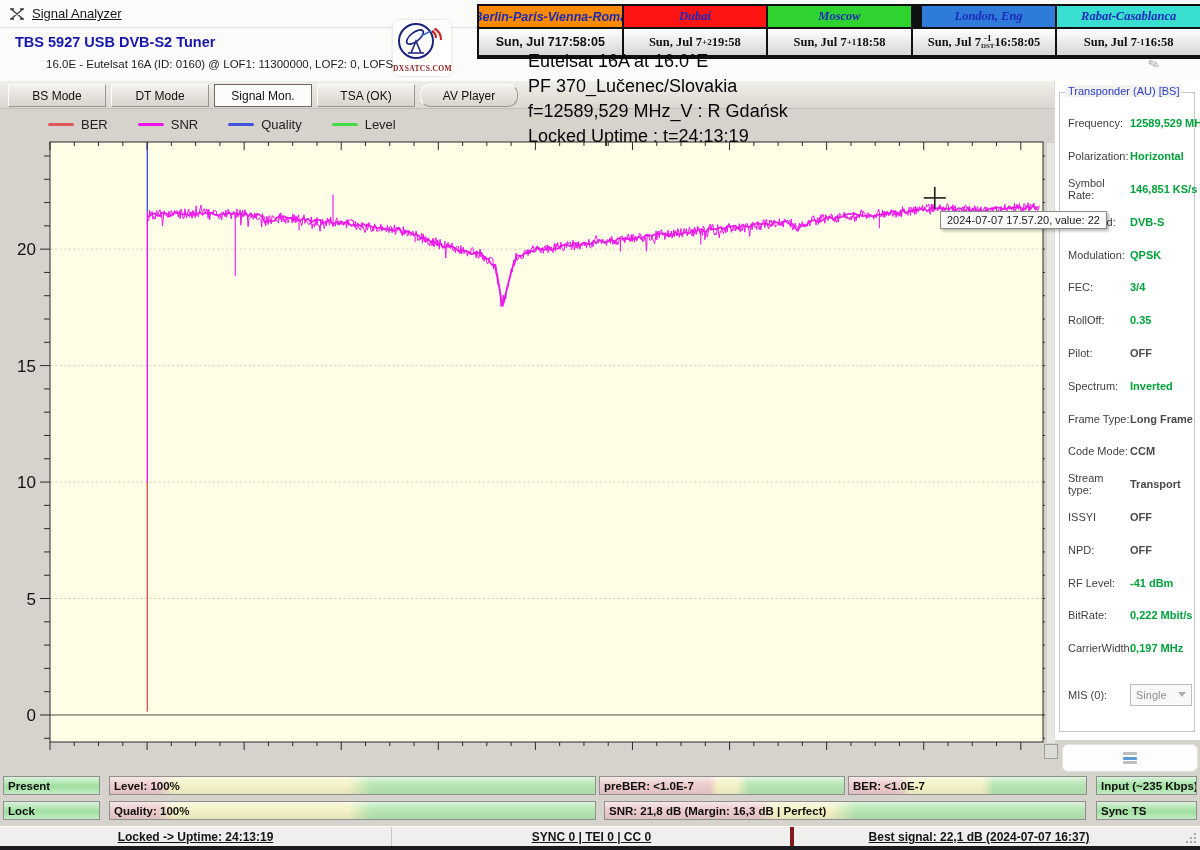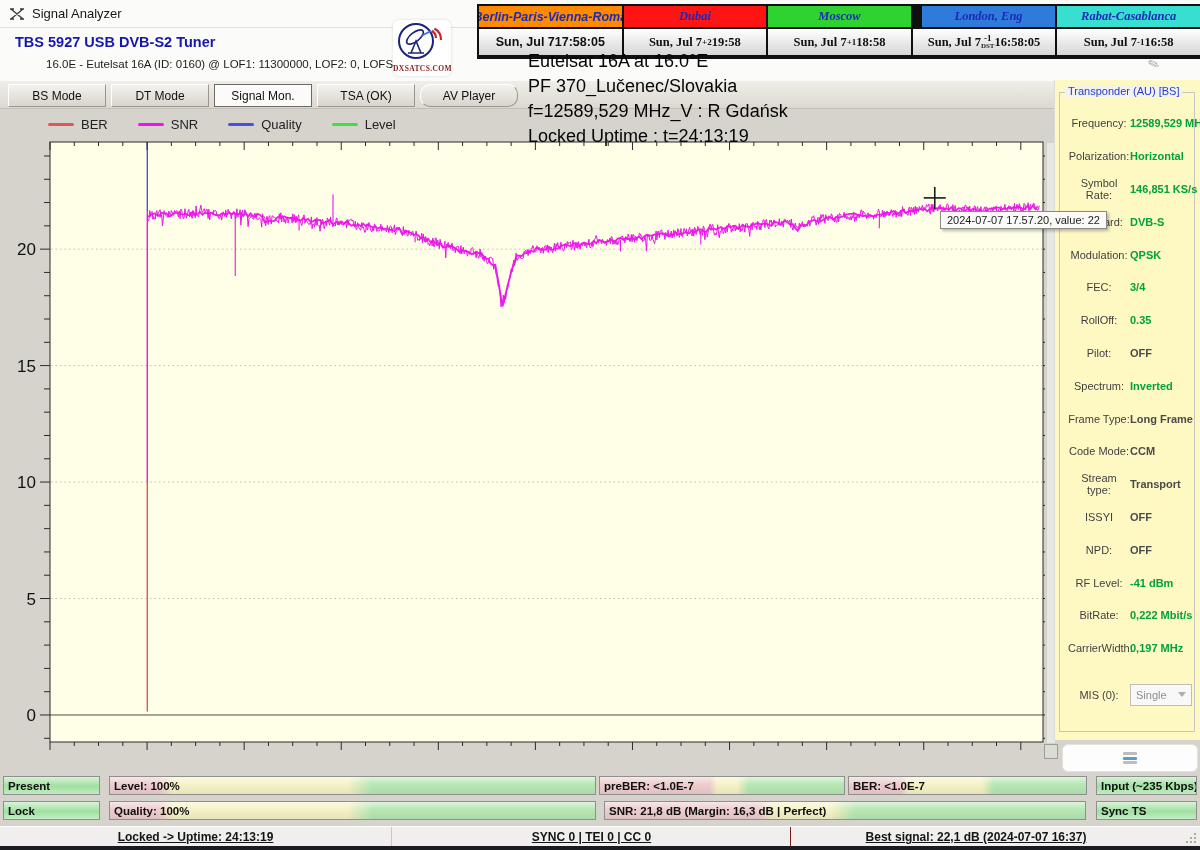--- a/index.html
+++ b/index.html
@@ -5,21 +5,21 @@
   html,body{margin:0;padding:0;}
   body{width:1200px;height:850px;overflow:hidden;background:#D6D3CD;
        font-family:"Liberation Sans",sans-serif;position:relative;}
   #app{position:absolute;inset:0;width:1200px;height:850px;}
 
   
   .header{position:absolute;left:0;top:0;width:1200px;height:81px;background:#FBFBFA;
           border-bottom:1px solid #C9C6C0;}
   .titlebar{position:absolute;left:0;top:0;width:477px;height:27px;border-bottom:1px solid #E4E2DE;}
   .app-icon{position:absolute;left:9px;top:6px;width:16px;height:16px;}
-  .title-text{position:absolute;left:32px;top:6px;font-size:13px;color:#161616;}
+  .title-text{position:absolute;left:32px;top:6px;font-size:13px;color:#161616;text-decoration:underline;}
   .device{position:absolute;left:15px;top:34px;font-size:14.5px;font-weight:bold;color:#1515B0;}
   .tune-info{position:absolute;left:46px;top:58px;font-size:11.5px;color:#1C1C1C;}
   .logo{position:absolute;left:393px;top:20px;width:58px;height:56px;background:#FFFFFF;
         border-radius:6px;box-shadow:0 0 3px rgba(0,0,0,.15);text-align:center;}
   .logo-text{font-size:7.5px;font-weight:bold;color:#8B1A1A;font-family:"Liberation Serif",serif;
              letter-spacing:.4px;margin-top:-2px;}
   .signature{position:absolute;left:1148px;top:56px;font-size:14px;color:#A9A9A9;
              transform:rotate(-18deg);}
 
   
@@ -59,22 +59,22 @@
   .tooltip{position:absolute;left:932px;top:103px;z-index:60;background:#FAFAF8;
            border:1px solid #8A8A8A;box-shadow:2px 2px 3px rgba(0,0,0,.28);
            font-size:11px;color:#222;padding:2px 6px;white-space:nowrap;}
 
   .vscroll{position:absolute;left:1046px;top:142px;width:8px;height:600px;
            background:#E8E8E3;border:1px solid #D2D2CC;}
   .scroll-box{position:absolute;left:1044px;top:744px;width:12px;height:13px;
               background:#DCDCD6;border:1px solid #9D9D97;}
 
   
-  .panel{position:absolute;left:1054px;top:80px;width:146px;height:660px;background:#fef9c3;
-         border-left:1px solid #DDDDD8;z-index:10;text-align:center;}
+  .panel{position:absolute;left:1054px;top:80px;width:146px;height:660px;background:#ffffff;
+         border-left:1px solid #DDDDD8;z-index:10;}
   .groupbox{position:absolute;left:4px;top:12px;width:134px;height:638px;border:1px solid #C6C6C2;}
   .gb-title{position:absolute;left:5px;top:-8px;background:#F2F2F1;padding:0 3px;
             font-size:11px;color:#2A3BC8;white-space:nowrap;}
   .prow-list{position:absolute;left:8px;top:14px;width:124px;}
   .prow{height:32.8px;display:flex;align-items:center;}
   .plabel{width:62px;font-size:11px;color:#3F3F3F;flex:none;}
   .pvalue{font-size:11px;font-weight:bold;white-space:nowrap;}
   .mis-row{margin-top:14px;display:flex;align-items:center;}
   .mis-select{width:66px;height:20px;border:1px solid #BDBDBD;background:#F8F8F8;color:#8F8F8F;
               font-size:11px;display:flex;align-items:center;justify-content:space-between;
@@ -94,21 +94,21 @@
          display:flex;align-items:center;padding-left:4px;font-size:11.5px;font-weight:bold;
          color:#0F0F0F;white-space:nowrap;overflow:hidden;}
   .gauge.green{background:linear-gradient(180deg,#D9F2D9,#9FE09F 55%,#C4ECC4);}
 
   
   .statusbar{position:absolute;left:0;top:826px;width:1200px;height:20px;background:#F0EFED;
              border-top:1px solid #FFFFFF;font-size:12px;font-weight:bold;color:#141414;}
   .sb-sec{position:absolute;top:0;height:20px;display:flex;align-items:center;justify-content:center;text-decoration:underline;}
   .sb-1{left:0;width:391px;}
   .sb-2{left:391px;width:399px;border-left:1px solid #C8C8C4;}
-  .sb-3{left:790px;width:370px;border-left:1px solid #7f1d1d;}
+  .sb-3{left:790px;width:370px;border-left:4px solid #7f1d1d;}
   .grip{position:absolute;right:3px;top:5px;width:12px;height:12px;}
   .bottom-strip{position:absolute;left:0;top:846px;width:1200px;height:4px;background:#1B1B22;}
 </style>
 </head>
 <body>
 
 <div id="app">
 
   <div class="header">
     <div class="titlebar">

